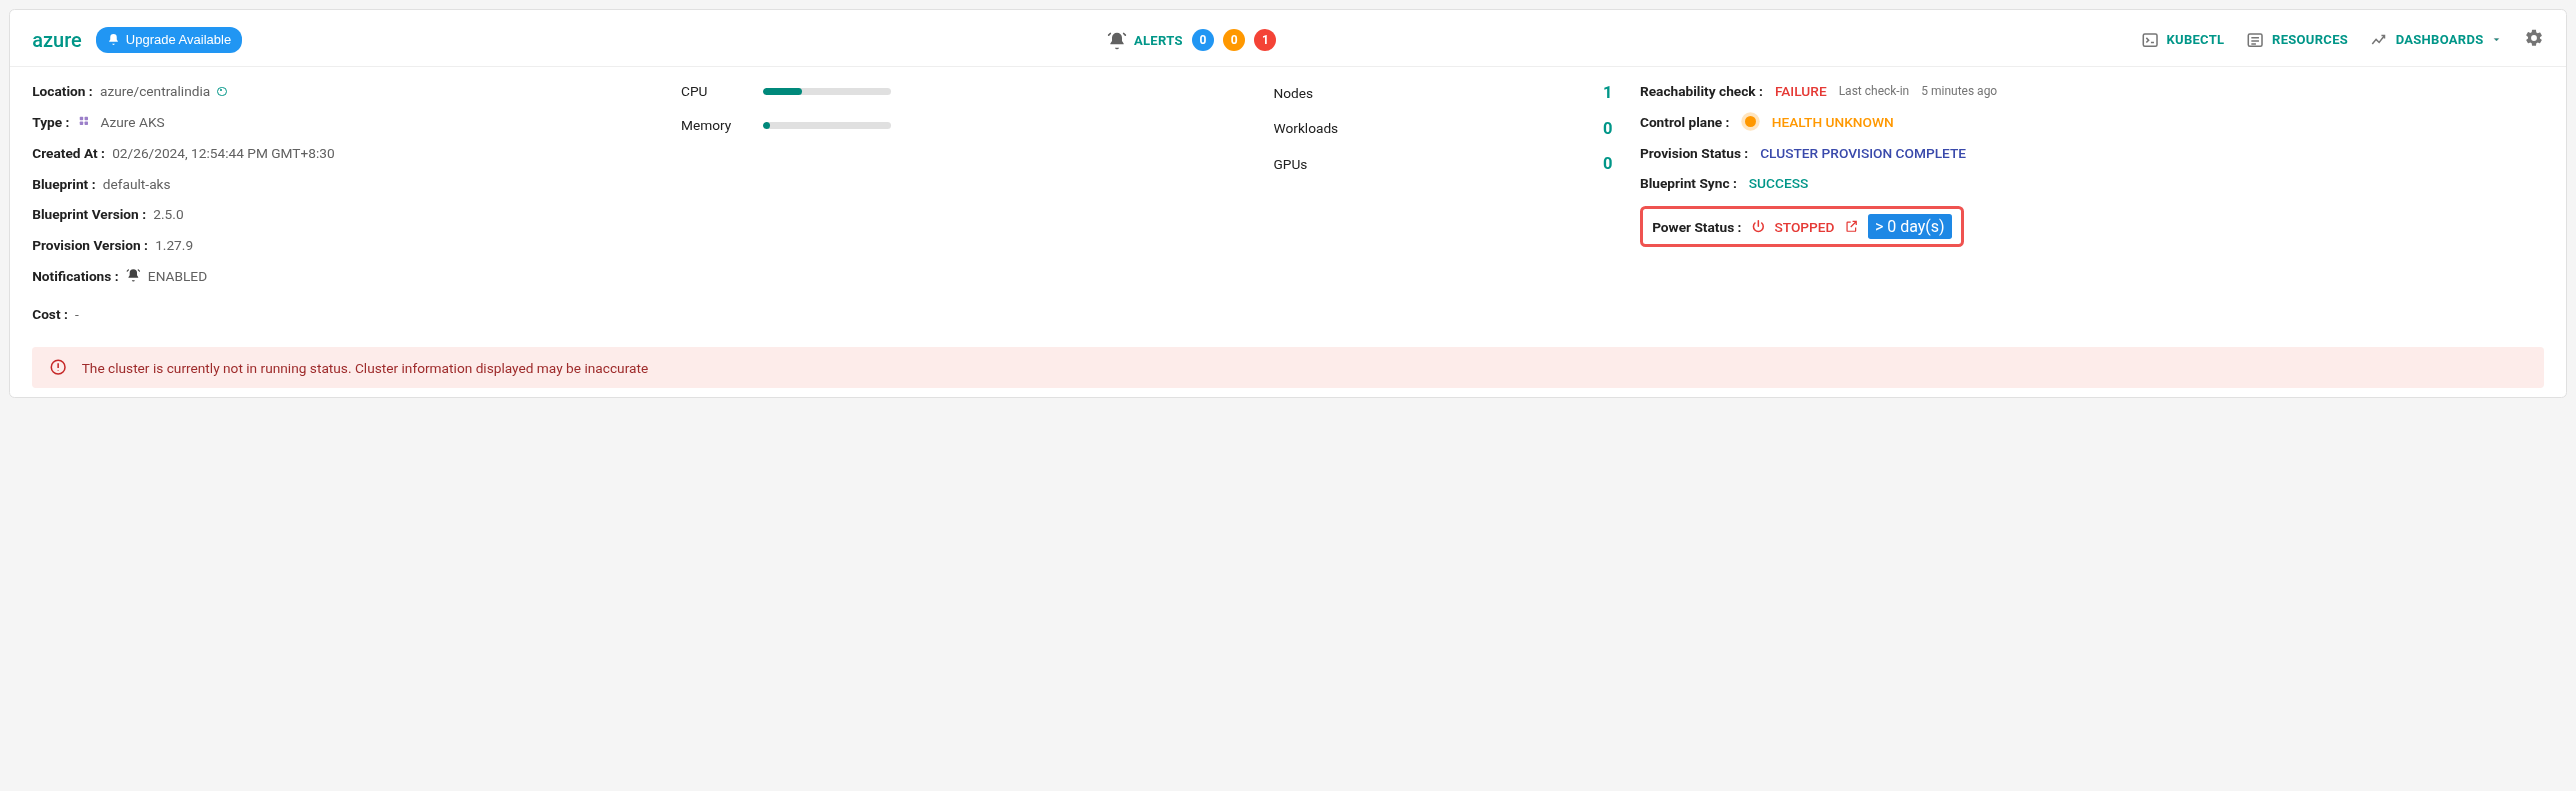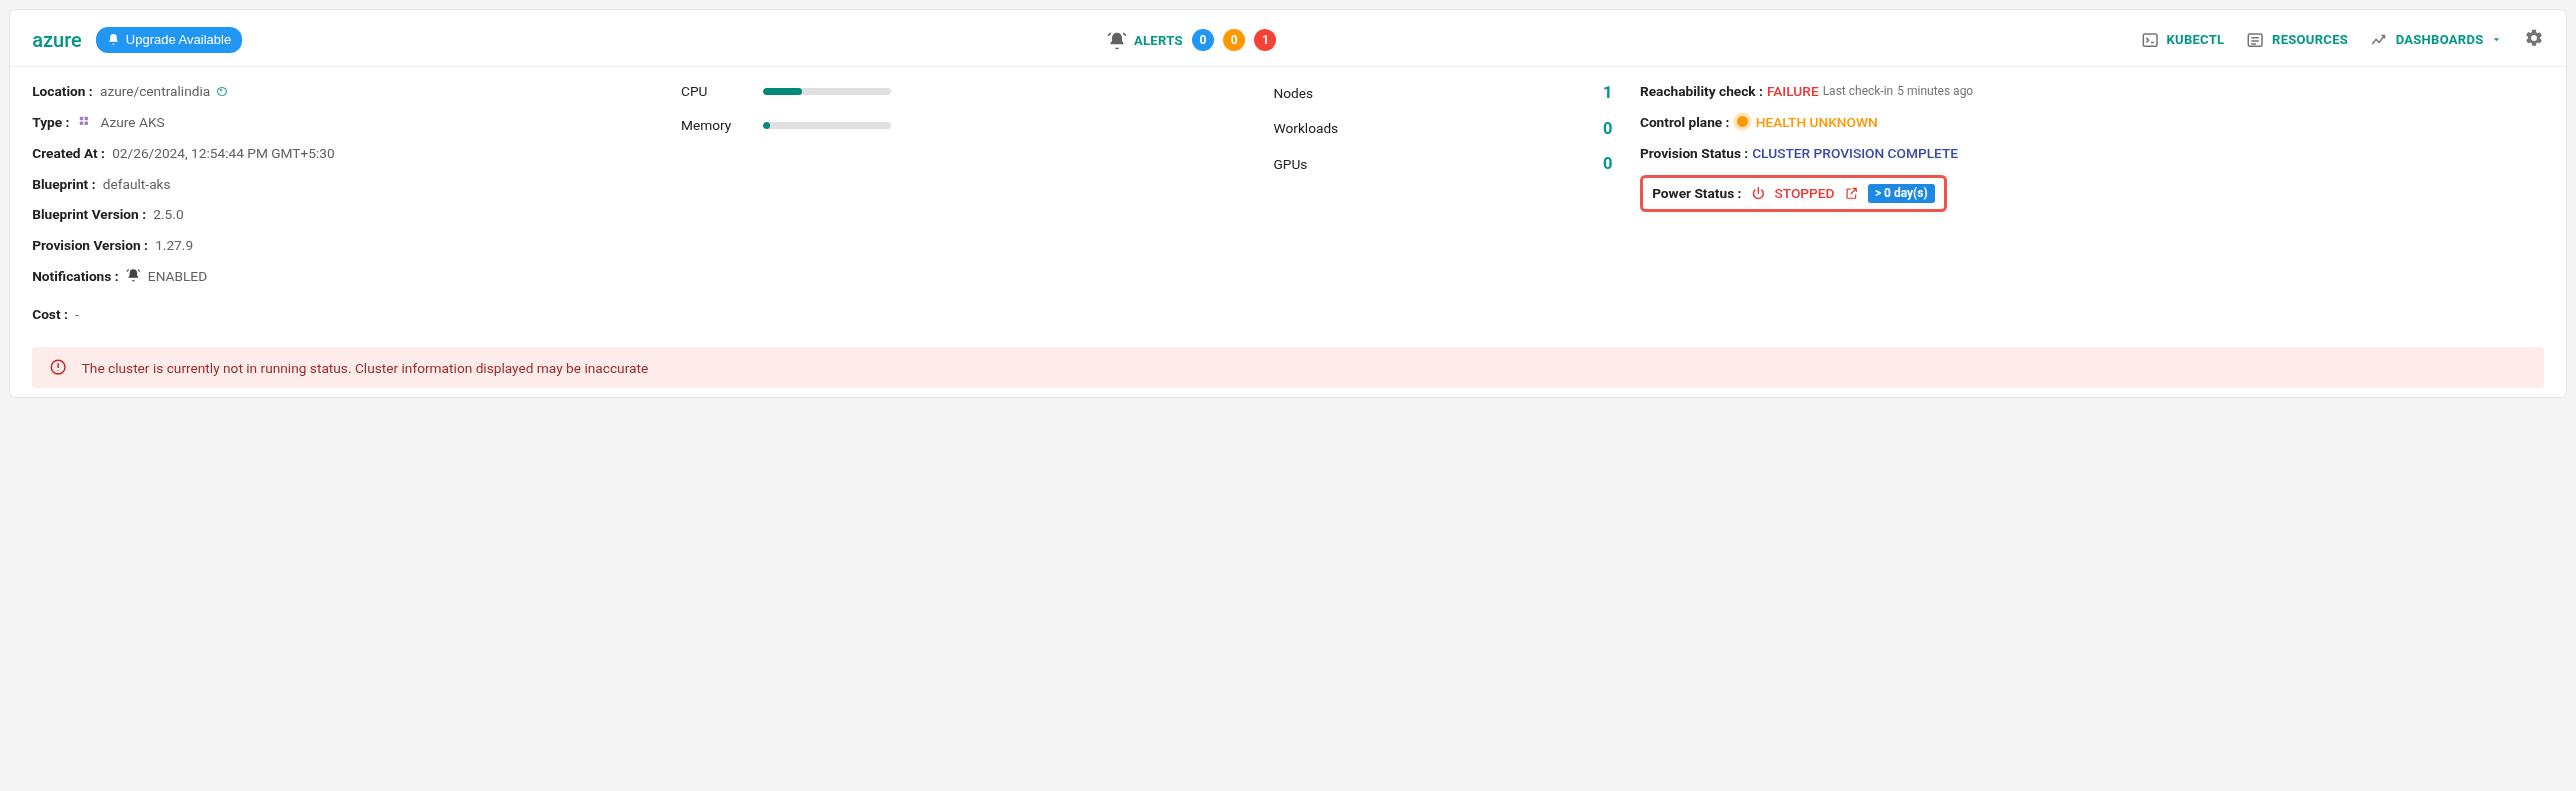--- a/index.html
+++ b/index.html
@@ -122,21 +122,21 @@
   .res-label { width: 64px; color: var(--gray-900); }
   .bar {
     width: 128px; height: 7.3px; background: #e0e0e0; border-radius: 3.7px; position: relative; overflow: hidden;
   }
   .bar-fill { position:absolute; left:0; top:0; bottom:0; background: var(--teal-dark); border-radius:3.7px; }
   
   .count-row { display:flex; align-items:center; justify-content:space-between; margin-bottom: 16.5px; }
   .count-label { color: var(--gray-900); }
   .count-val { color: var(--teal); font-weight: 700; font-size: 16.5px; }
   
-  .status-row { margin-bottom: 14.7px; display: flex; align-items: center; flex-wrap: wrap; gap: 4px; }
+  .status-row { margin-bottom: 14.7px; display: flex; align-items: center; flex-wrap: wrap; gap: 12px; }
   .status-key { font-weight: 700; color: var(--gray-900); }
   .colon::after { content: " :"; font-weight:700; }
   .val-fail { color: var(--red-text); font-weight: 500; }
   .val-warn { color: var(--orange-text); font-weight: 500; }
   .val-ok { color: var(--teal); font-weight: 500; }
   .val-indigo { color: var(--indigo-text); font-weight: 500; }
   .muted { color: var(--gray-600); font-size: 12px; }
   .dot-orange {
     width: 11px; height: 11px; border-radius: 50%;
     background: var(--orange-badge);
@@ -150,22 +150,21 @@
     padding: 5.5px 9.2px;
     display: inline-flex;
     align-items: center;
     gap: 9.2px;
   }
   .days-chip {
     background: #1e88e5;
     color:#fff;
     border-radius:2.7px;
     padding: 2.7px 7.3px;
-    font-size: 12px;
-    font-weight: bold;
+    font-size: 16px;
   }
   
   .cost {
     padding: 0 22px 11px 22px;
     font-size: 13.7px;
   }
   
   .banner {
     margin: 0 22px;
     background: var(--pink-bg);
@@ -274,21 +273,21 @@
                 <rect x="11" y="4" width="5" height="5" rx="1"></rect>
                 <rect x="4" y="11" width="5" height="5" rx="1"></rect>
                 <rect x="11" y="11" width="5" height="5" rx="1"></rect>
               </g>
             </svg>
         </span>
         <span class="kv-val">Azure AKS</span>
       </div>
       <div class="kv-row">
         <span class="kv-key colon">Created At</span>
-        <span class="kv-val">02/26/2024, 12:54:44 PM GMT+5:30</span>
+        <span class="kv-val">02/26/2024, 12:54:44 PM GMT+8:30</span>
       </div>
       <div class="kv-row">
         <span class="kv-key colon">Blueprint</span>
         <span class="kv-val">default-aks</span>
       </div>
       <div class="kv-row">
         <span class="kv-key colon">Blueprint Version</span>
         <span class="kv-val">2.5.0</span>
       </div>
       <div class="kv-row">
@@ -345,20 +344,24 @@
         <span class="muted">5 minutes ago</span>
       </div>
       <div class="status-row">
         <span class="status-key colon">Control plane</span>
         <span class="dot-orange"></span>
         <span class="val-warn">HEALTH UNKNOWN</span>
       </div>
       <div class="status-row">
         <span class="status-key colon">Provision Status</span>
         <span class="val-indigo">CLUSTER PROVISION COMPLETE</span>
+      </div>
+      <div class="status-row">
+        <span class="status-key colon">Blueprint Sync</span>
+        <span class="val-ok">SUCCESS</span>
       </div>
       <div class="status-row">
         <span class="power-box">
           <span class="status-key colon">Power Status</span>
           <span class="icon-inline">
             <svg width="14.7" height="14.7" viewBox="0 0 24 24" fill="none" stroke="#e53935" stroke-width="2.5" stroke-linecap="round">
                 <path d="M12 3v9"></path>
                 <path d="M6.5 6.5a8 8 0 1 0 11 0"></path>
               </svg>
           </span>

